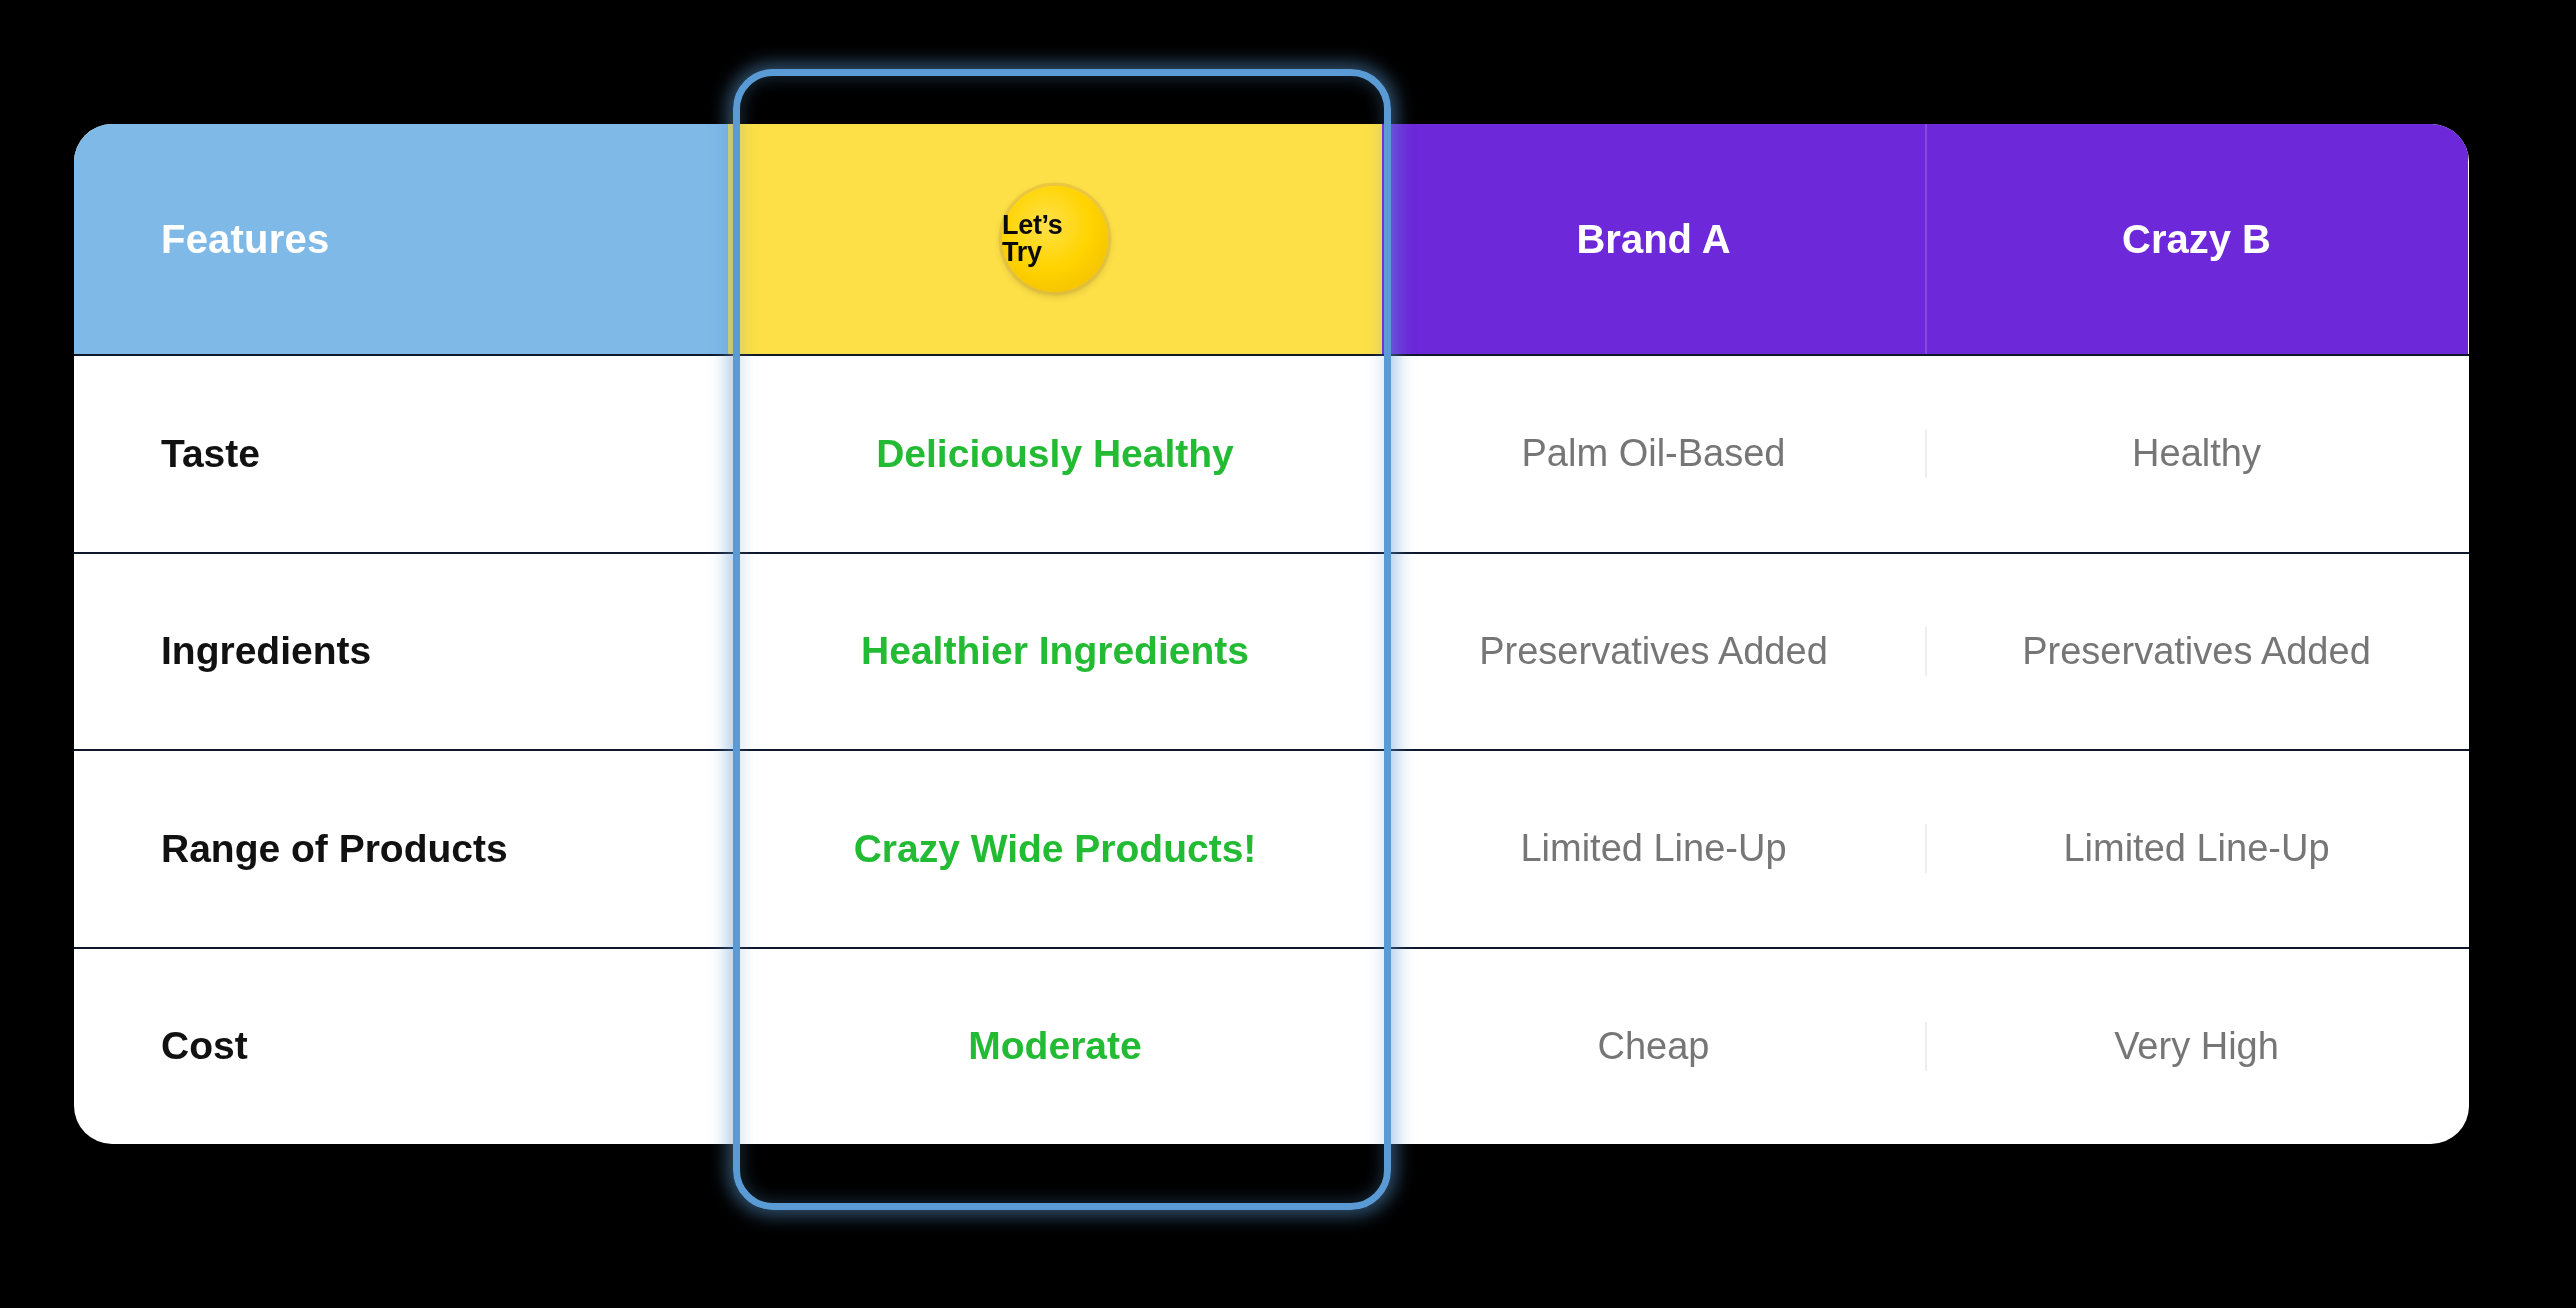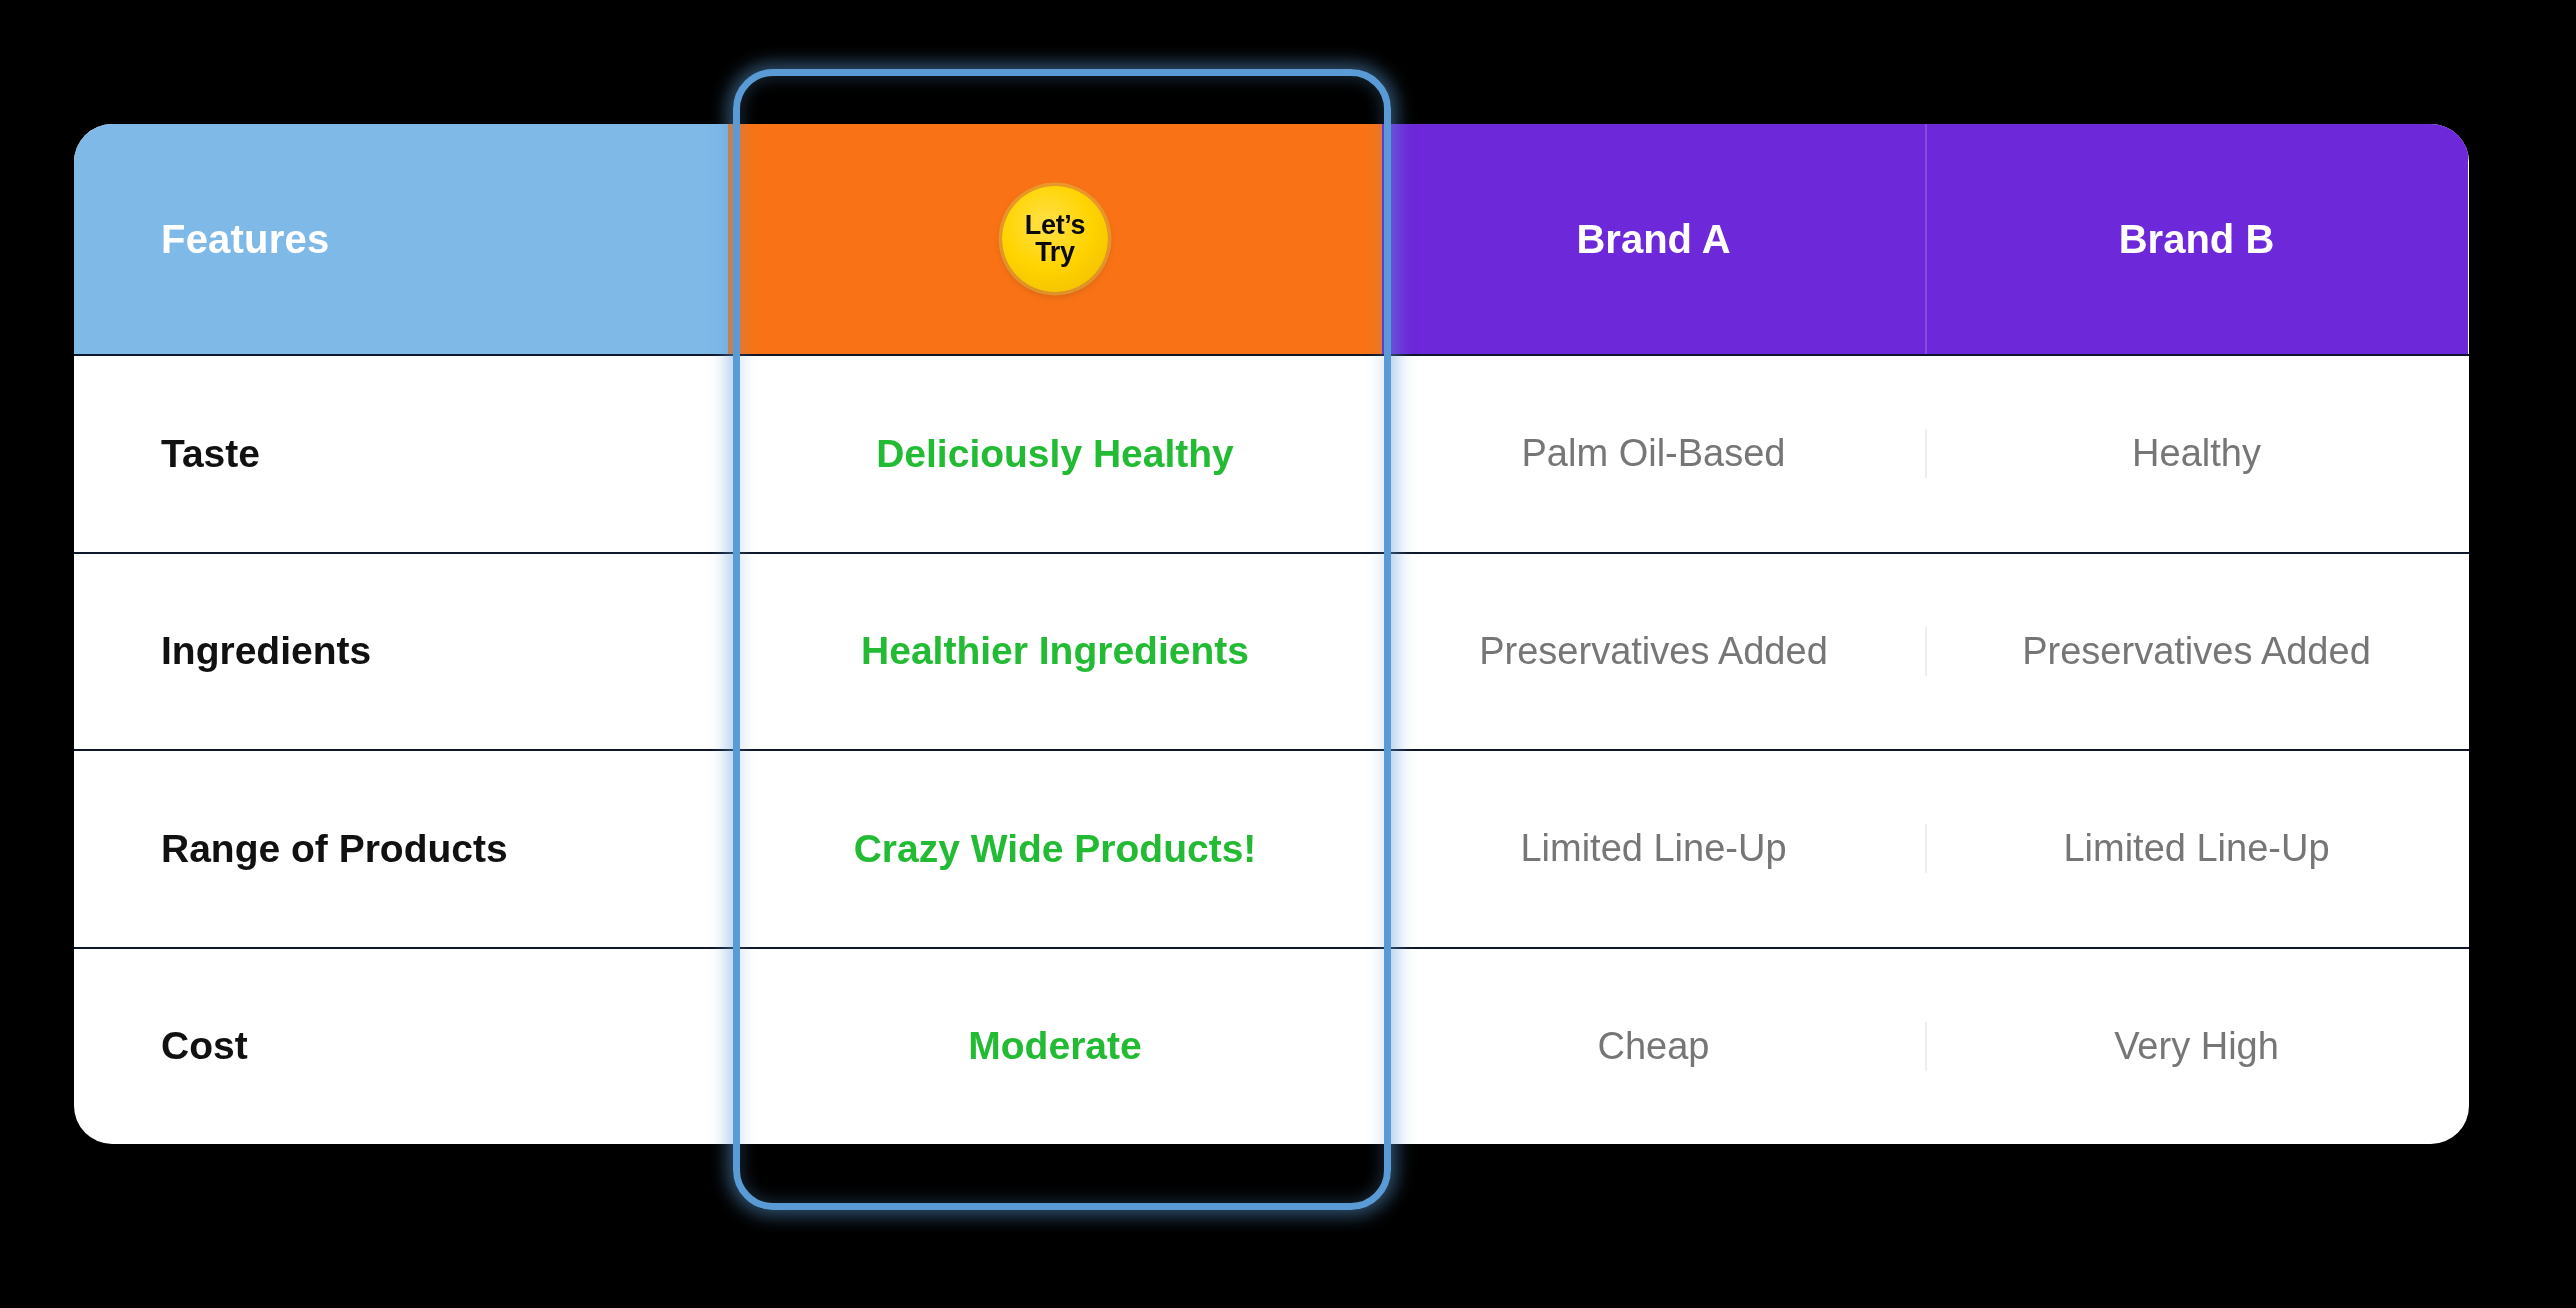--- a/index.html
+++ b/index.html
@@ -70,22 +70,21 @@
   .hdr-features {
     background: #7fb9e8;
     justify-content: flex-start;
     padding-left: 87px;
     color: #ffffff;
     font-size: 40px;
     font-weight: bold;
     letter-spacing: 0.2px;
   }
   .hdr-featured {
-    background: #f97316;
-    text-align: center;
+    background: #fde047;
   }
   .hdr-brand {
     background: #6d28d9;
     color: #ffffff;
     font-size: 40px;
     font-weight: bold;
   }
   .hdr-brand.second::before {
     content: "";
     position: absolute;
@@ -170,21 +169,21 @@
 
     <div class="row header-row">
       <div class="cell col-feature hdr-features">Features</div>
 
       <div class="cell col-featured hdr-featured">
         <div class="badge">Let’s Try</div>
       </div>
 
       <div class="cell col-brand hdr-brand">Brand A</div>
 
-      <div class="cell col-brand hdr-brand second">Brand B</div>
+      <div class="cell col-brand hdr-brand second">Crazy B</div>
     </div>
 
     <div class="row body-row">
       <div class="cell col-feature cell-feature">Taste</div>
       <div class="cell col-featured cell-featured">Deliciously Healthy</div>
       <div class="cell col-brand cell-brand">Palm Oil-Based</div>
       <div class="cell col-brand cell-brand second">Healthy</div>
     </div>
 
     <div class="row body-row">

